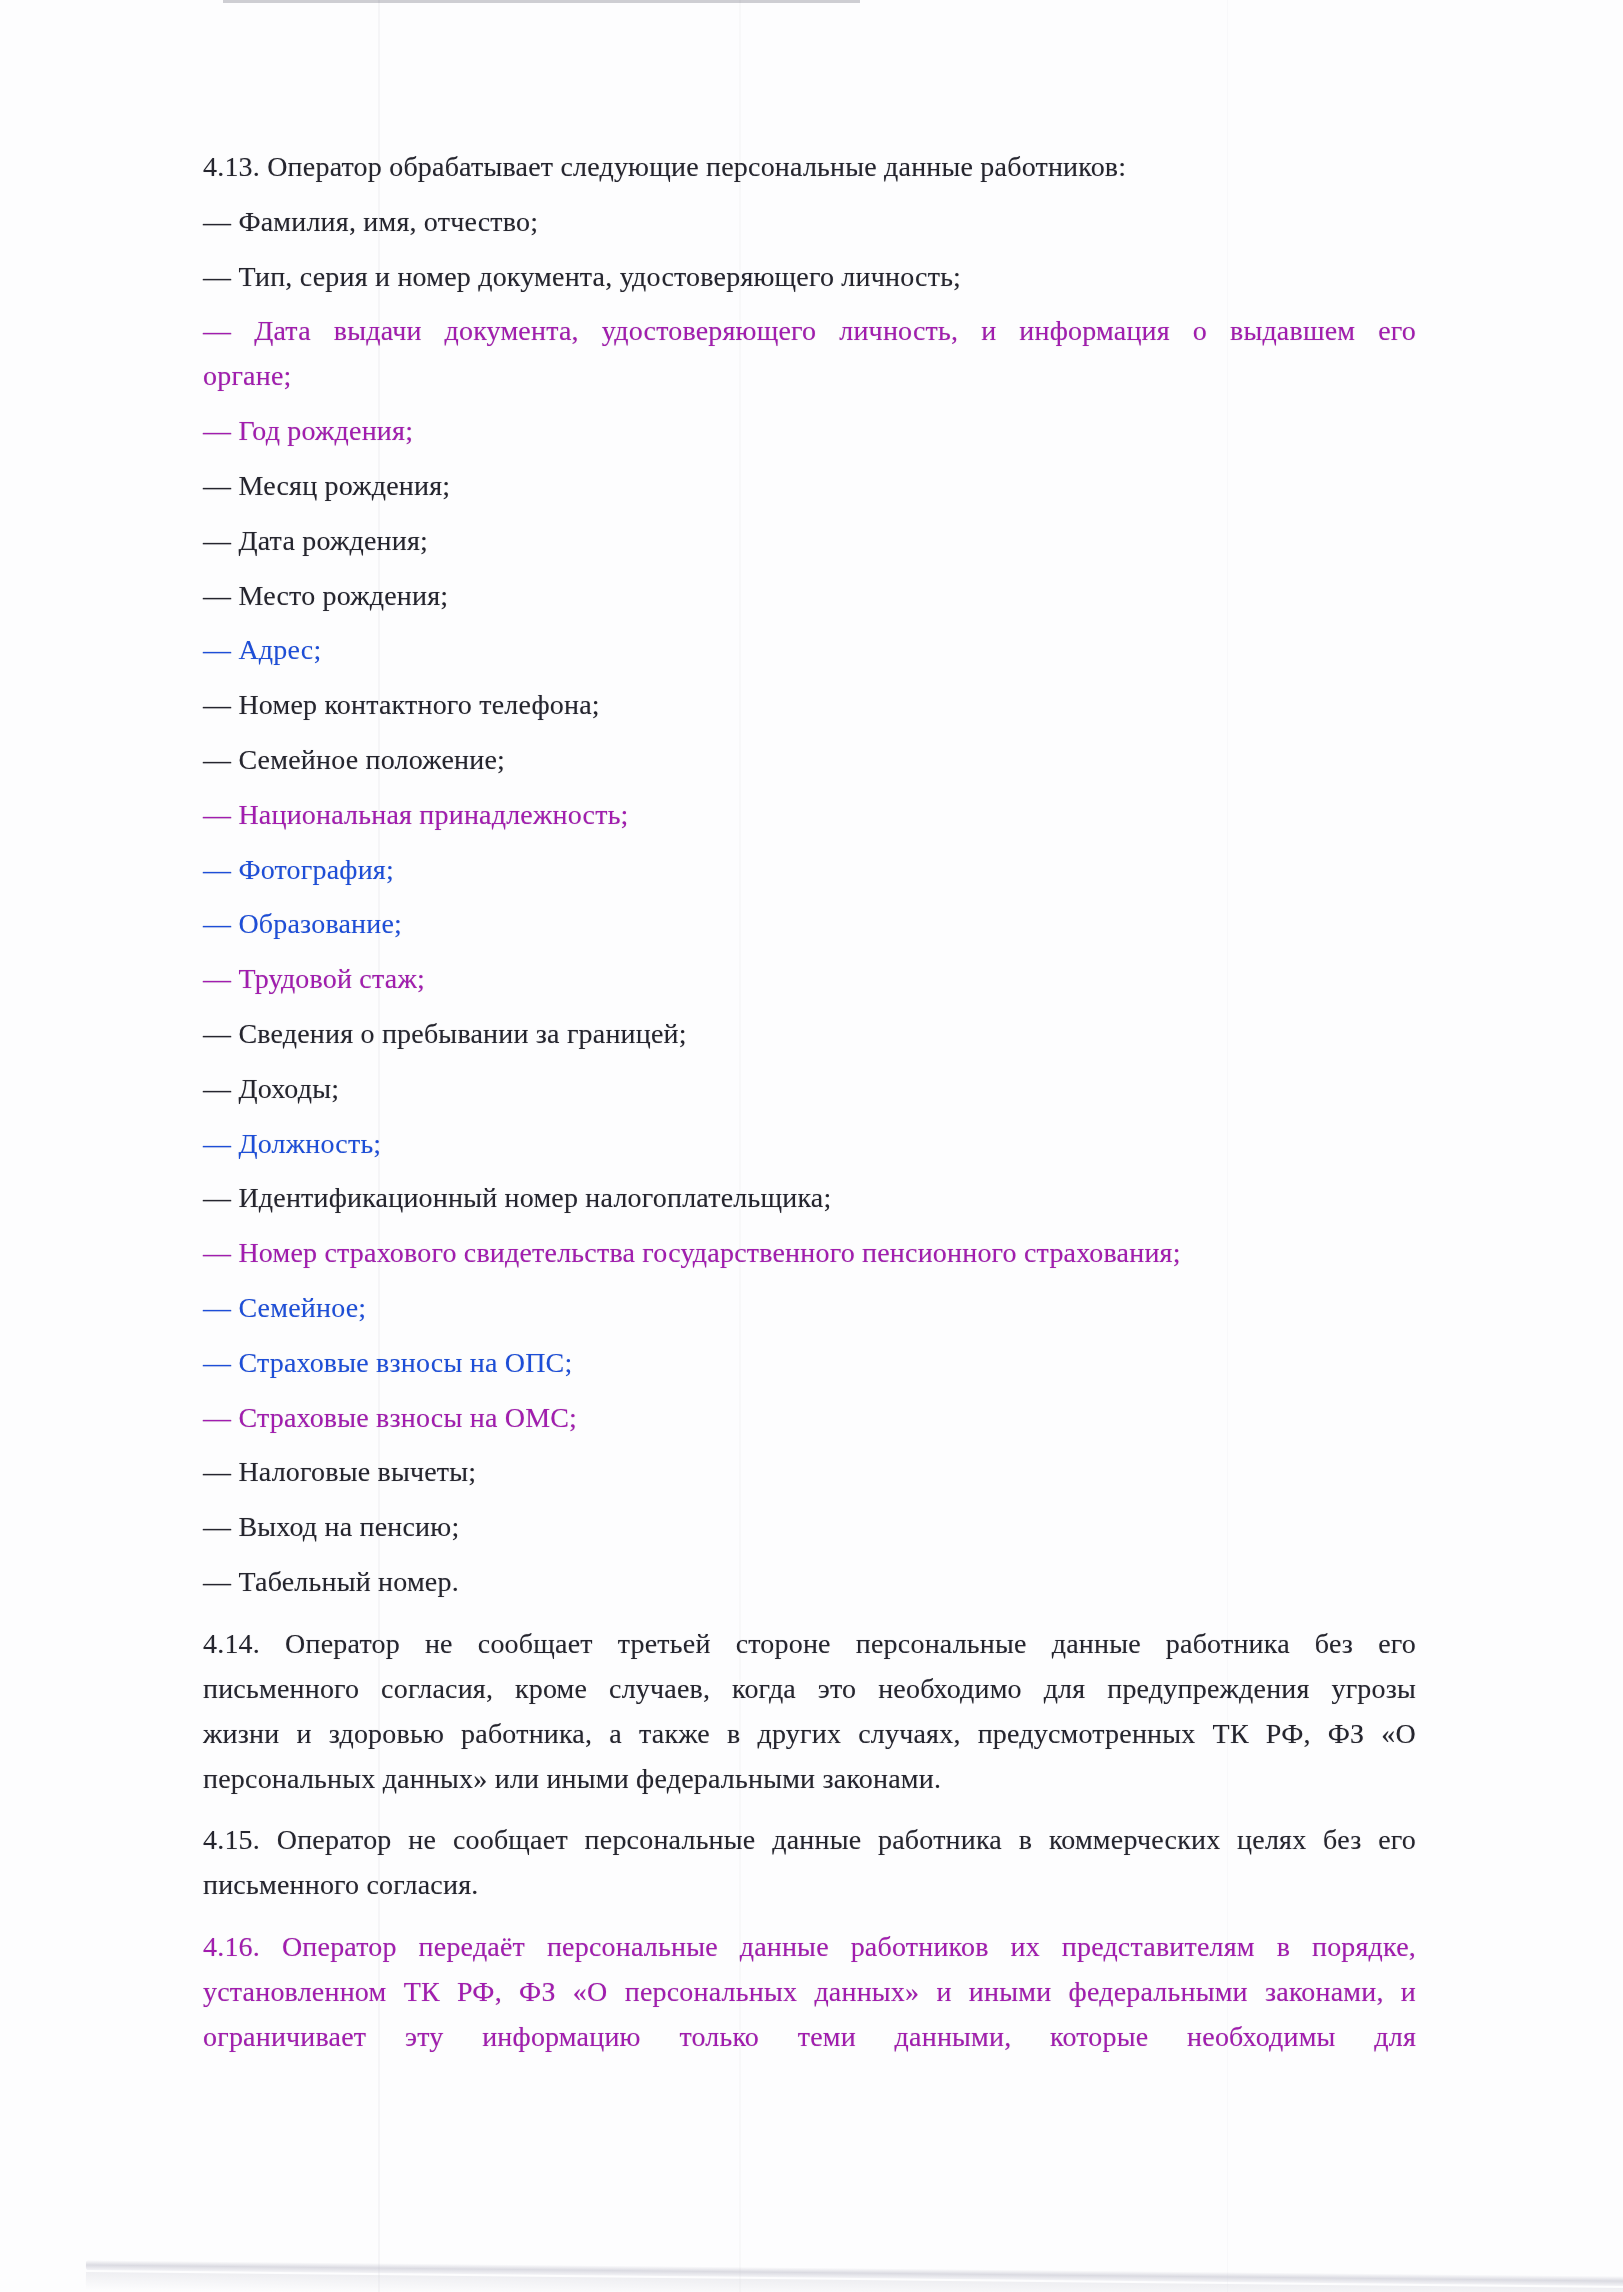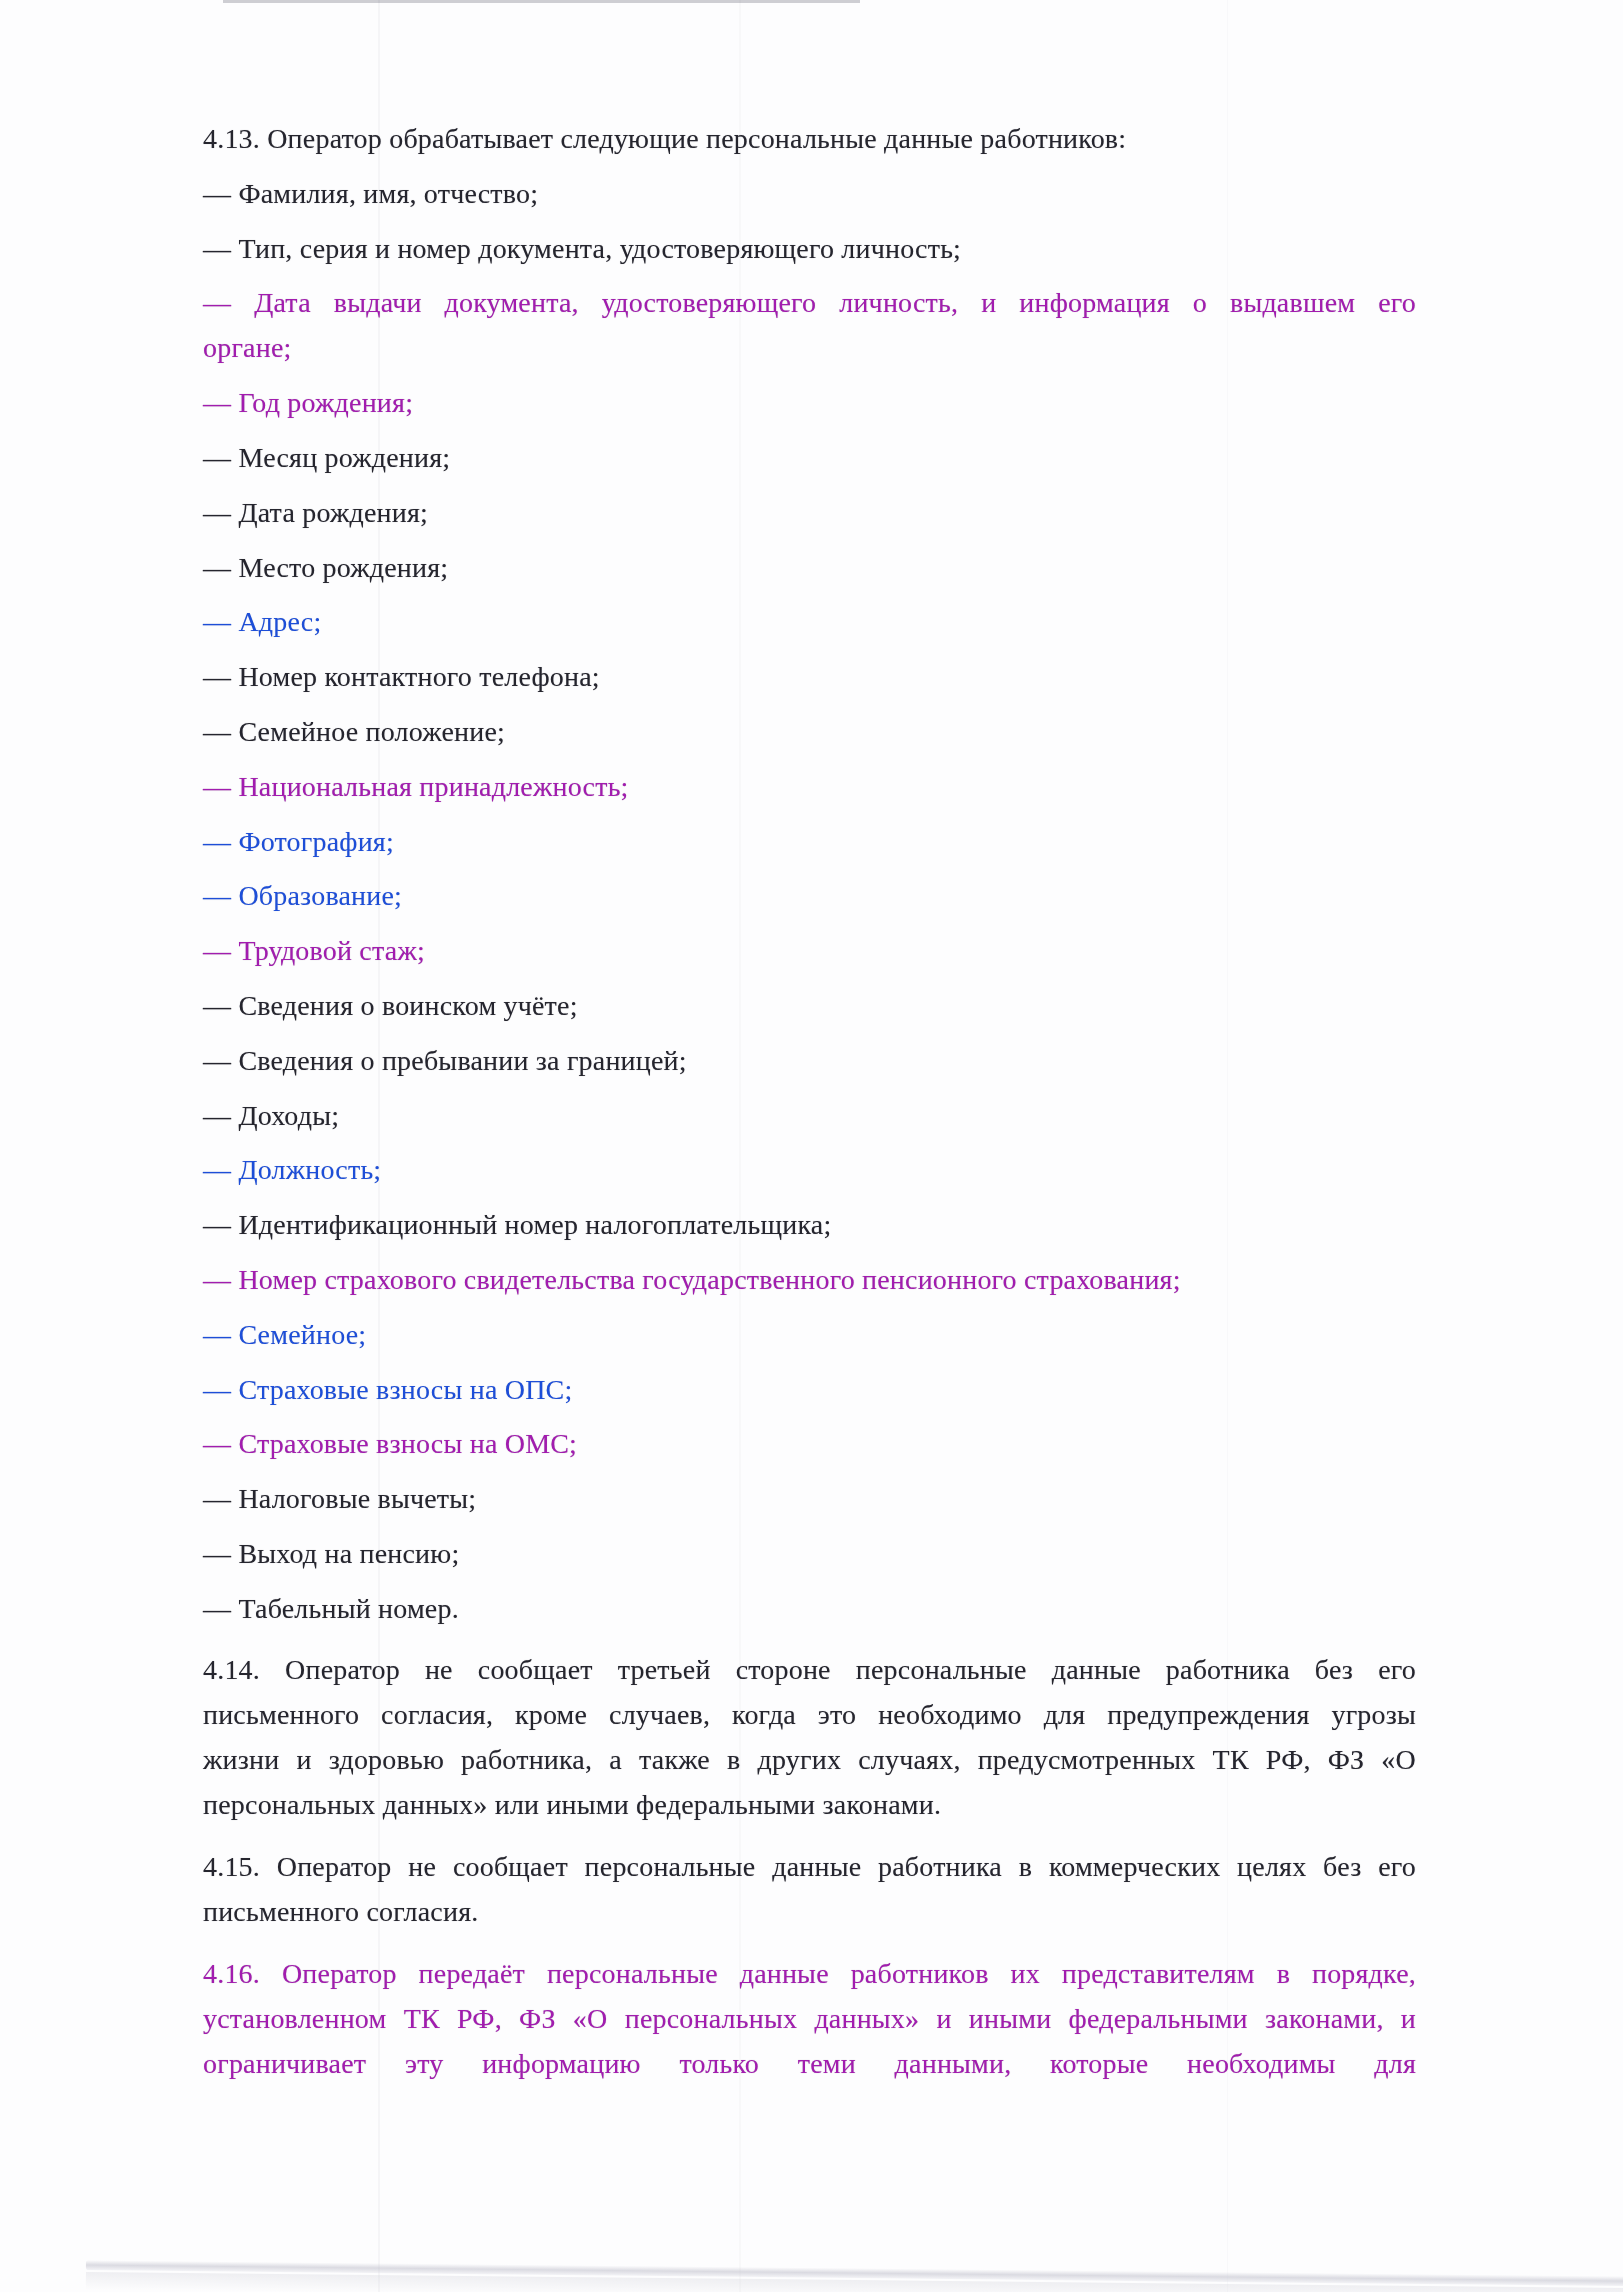--- a/index.html
+++ b/index.html
@@ -18,21 +18,21 @@
     position:absolute;
     left:203px;
     top:116px;
     width:1213px;
   }
   .para,.item{
     margin:0 0 9.8px 0;
     line-height:45px;
     text-shadow:0 0 1px rgba(44,44,54,.30);
   }
-  .heading{margin-bottom:9.8px;}
+  .heading{margin-bottom:9.8px;margin-top:28px;}
   .clause{margin-top:16.7px;}
   
   .line{text-align:justify;text-align-last:justify;}
   .line.last{text-align-last:left;}
   
   .tone-dark{color:#25252e;}
   .tone-mid{color:#a21caf;}
   .tone-light{color:#1d4ed8;text-shadow:0 0 1px rgba(90,90,100,.25);}
   
   .artifact{position:absolute;pointer-events:none;}
@@ -101,23 +101,20 @@
         <div class="item tone-light">
           <div class="line last">— Фотография;</div>
         </div>
         <div class="item tone-light">
           <div class="line last">— Образование;</div>
         </div>
         <div class="item tone-mid">
           <div class="line last">— Трудовой стаж;</div>
         </div>
         <div class="item tone-dark">
-          <div class="line last">— Сведения о воинском учёте;</div>
-        </div>
-        <div class="item tone-dark">
           <div class="line last">— Сведения о пребывании за границей;</div>
         </div>
         <div class="item tone-dark">
           <div class="line last">— Доходы;</div>
         </div>
         <div class="item tone-light">
           <div class="line last">— Должность;</div>
         </div>
         <div class="item tone-dark">
           <div class="line last">— Идентификационный номер налогоплательщика;</div>

